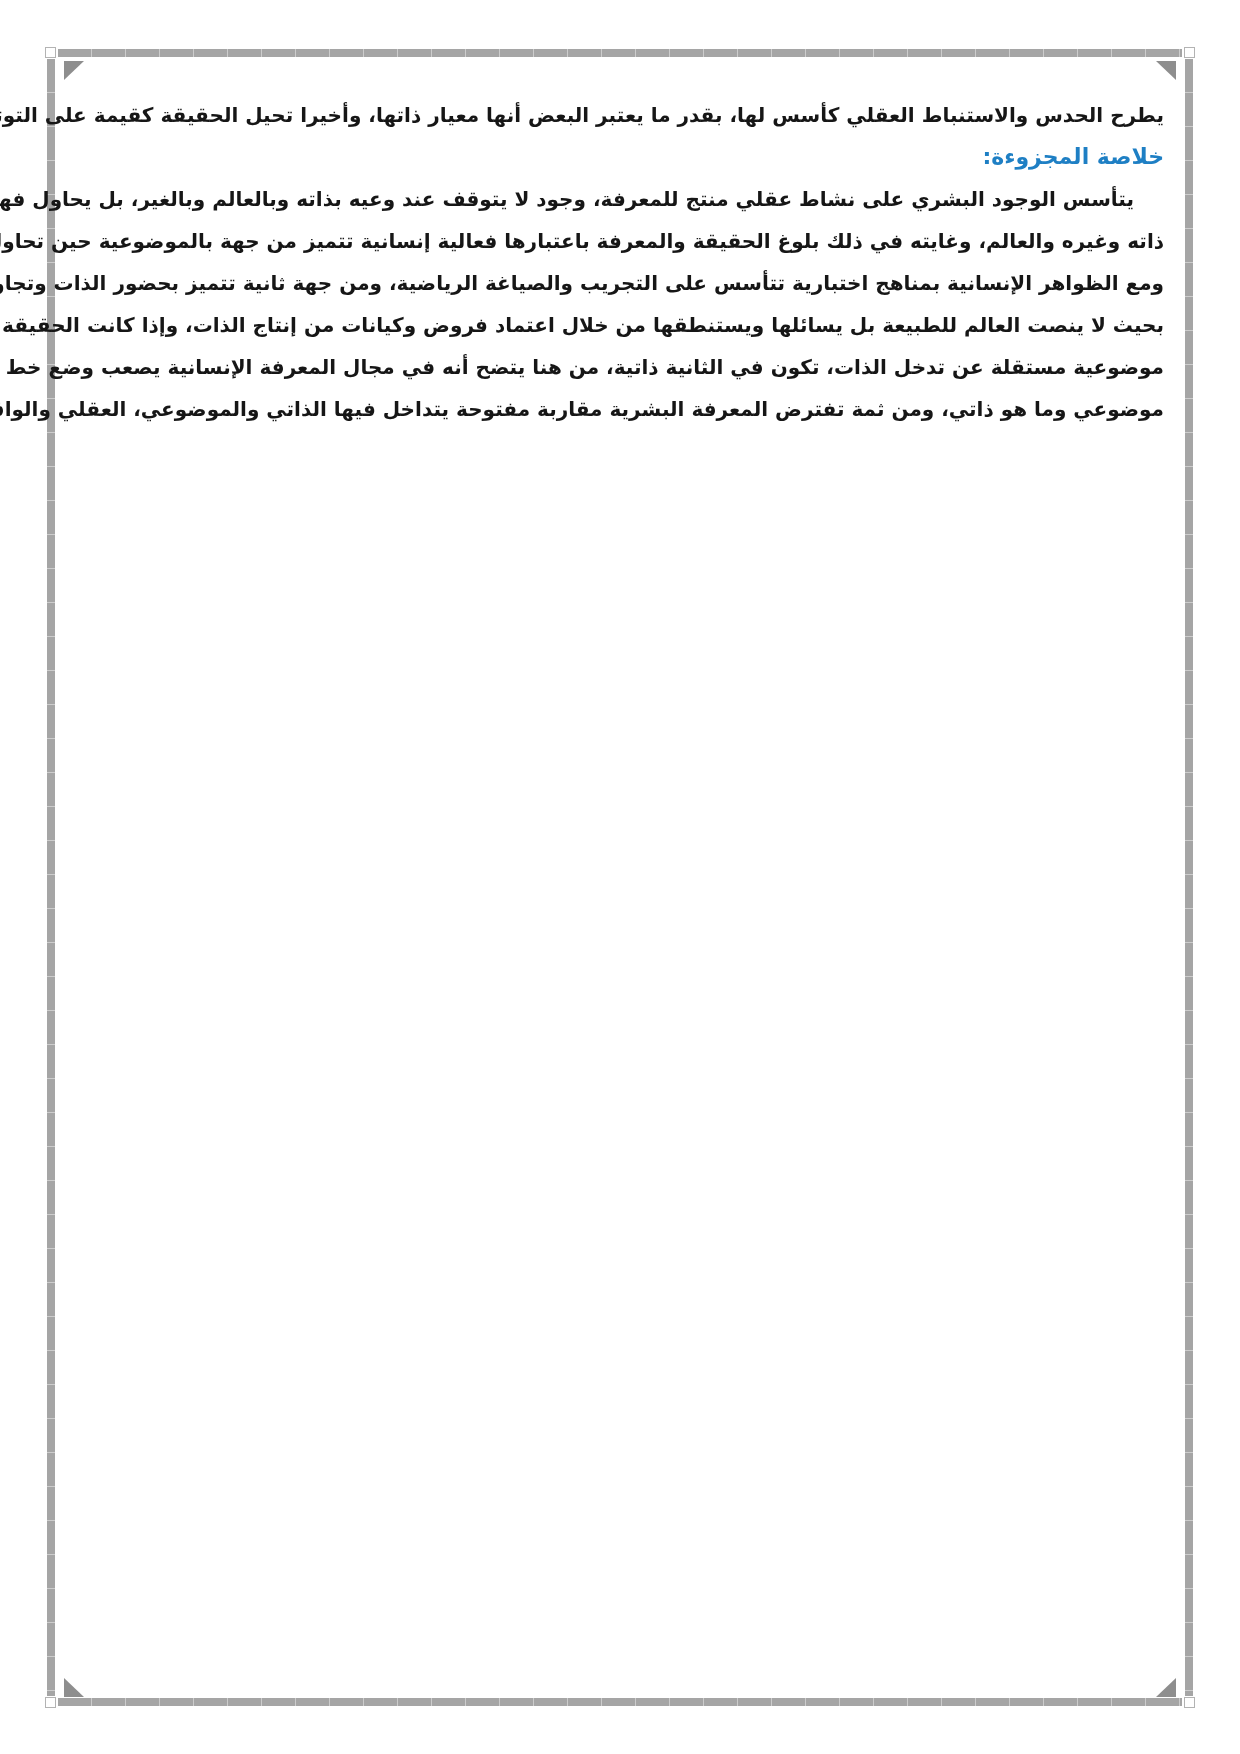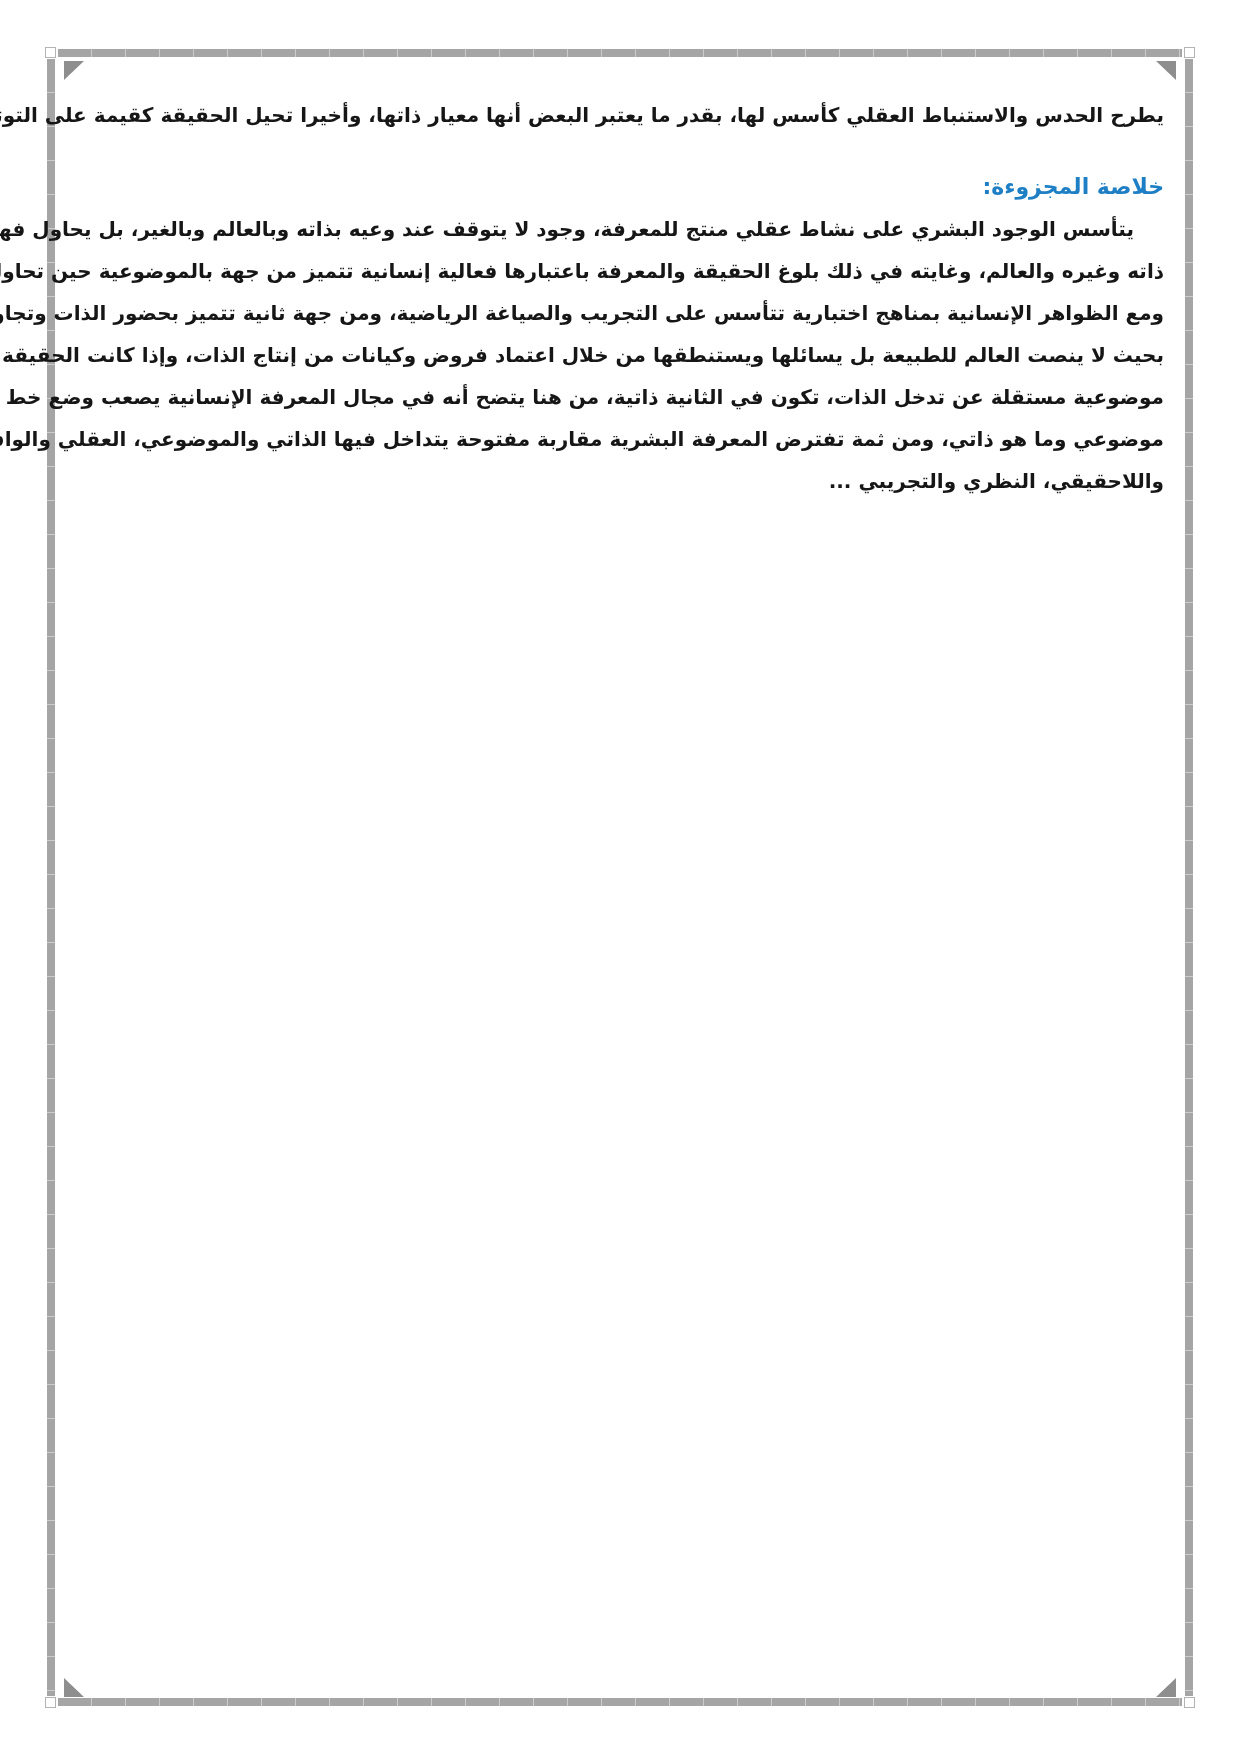--- a/index.html
+++ b/index.html
@@ -116,26 +116,25 @@
   <div class="corner-triangle tri-tr"></div>
   <div class="corner-triangle tri-bl"></div>
   <div class="corner-triangle tri-br"></div>
 
   <div class="content" style="color: rgb(22, 22, 22);">
 
     <div>
       <div class="tline">يطرح الحدس والاستنباط العقلي كأسس لها، بقدر ما يعتبر البعض أنها معيار ذاتها، وأخيرا تحيل الحقيقة كقيمة على التوتر الأنطلوجي بينها</div>
     </div>
 
-    <div class="section-heading" style="color: rgb(30, 127, 196); margin-top: 30px;">خلاصة المجزوءة:</div>
+    <div class="section-heading" style="color: rgb(30, 127, 196);">خلاصة المجزوءة:</div>
 
     <div>
       <div class="tline firstline-indent">يتأسس الوجود البشري على نشاط عقلي منتج للمعرفة، وجود لا يتوقف عند وعيه بذاته وبالعالم وبالغير، بل يحاول فهم وتفسير</div>
       <div class="tline">ذاته وغيره والعالم، وغايته في ذلك بلوغ الحقيقة والمعرفة باعتبارها فعالية إنسانية تتميز من جهة بالموضوعية حين تحاول التعامل مع الواقع</div>
       <div class="tline">ومع الظواهر الإنسانية بمناهج اختبارية تتأسس على التجريب والصياغة الرياضية، ومن جهة ثانية تتميز بحضور الذات وتجاوز الموضوعية،</div>
       <div class="tline">بحيث لا ينصت العالم للطبيعة بل يسائلها ويستنطقها من خلال اعتماد فروض وكيانات من إنتاج الذات، وإذا كانت الحقيقة في الأولى</div>
       <div class="tline">موضوعية مستقلة عن تدخل الذات، تكون في الثانية ذاتية، من هنا يتضح أنه في مجال المعرفة الإنسانية يصعب وضع خط فاصل بين ما هو</div>
       <div class="tline">موضوعي وما هو ذاتي، ومن ثمة تفترض المعرفة البشرية مقاربة مفتوحة يتداخل فيها الذاتي والموضوعي، العقلي والواقعي، الحقيقي</div>
-      <div class="tline lastline">واللاحقيقي، النظري والتجريبي ...</div>
     </div>
 
   </div>
 </div>
 
 </body></html>

